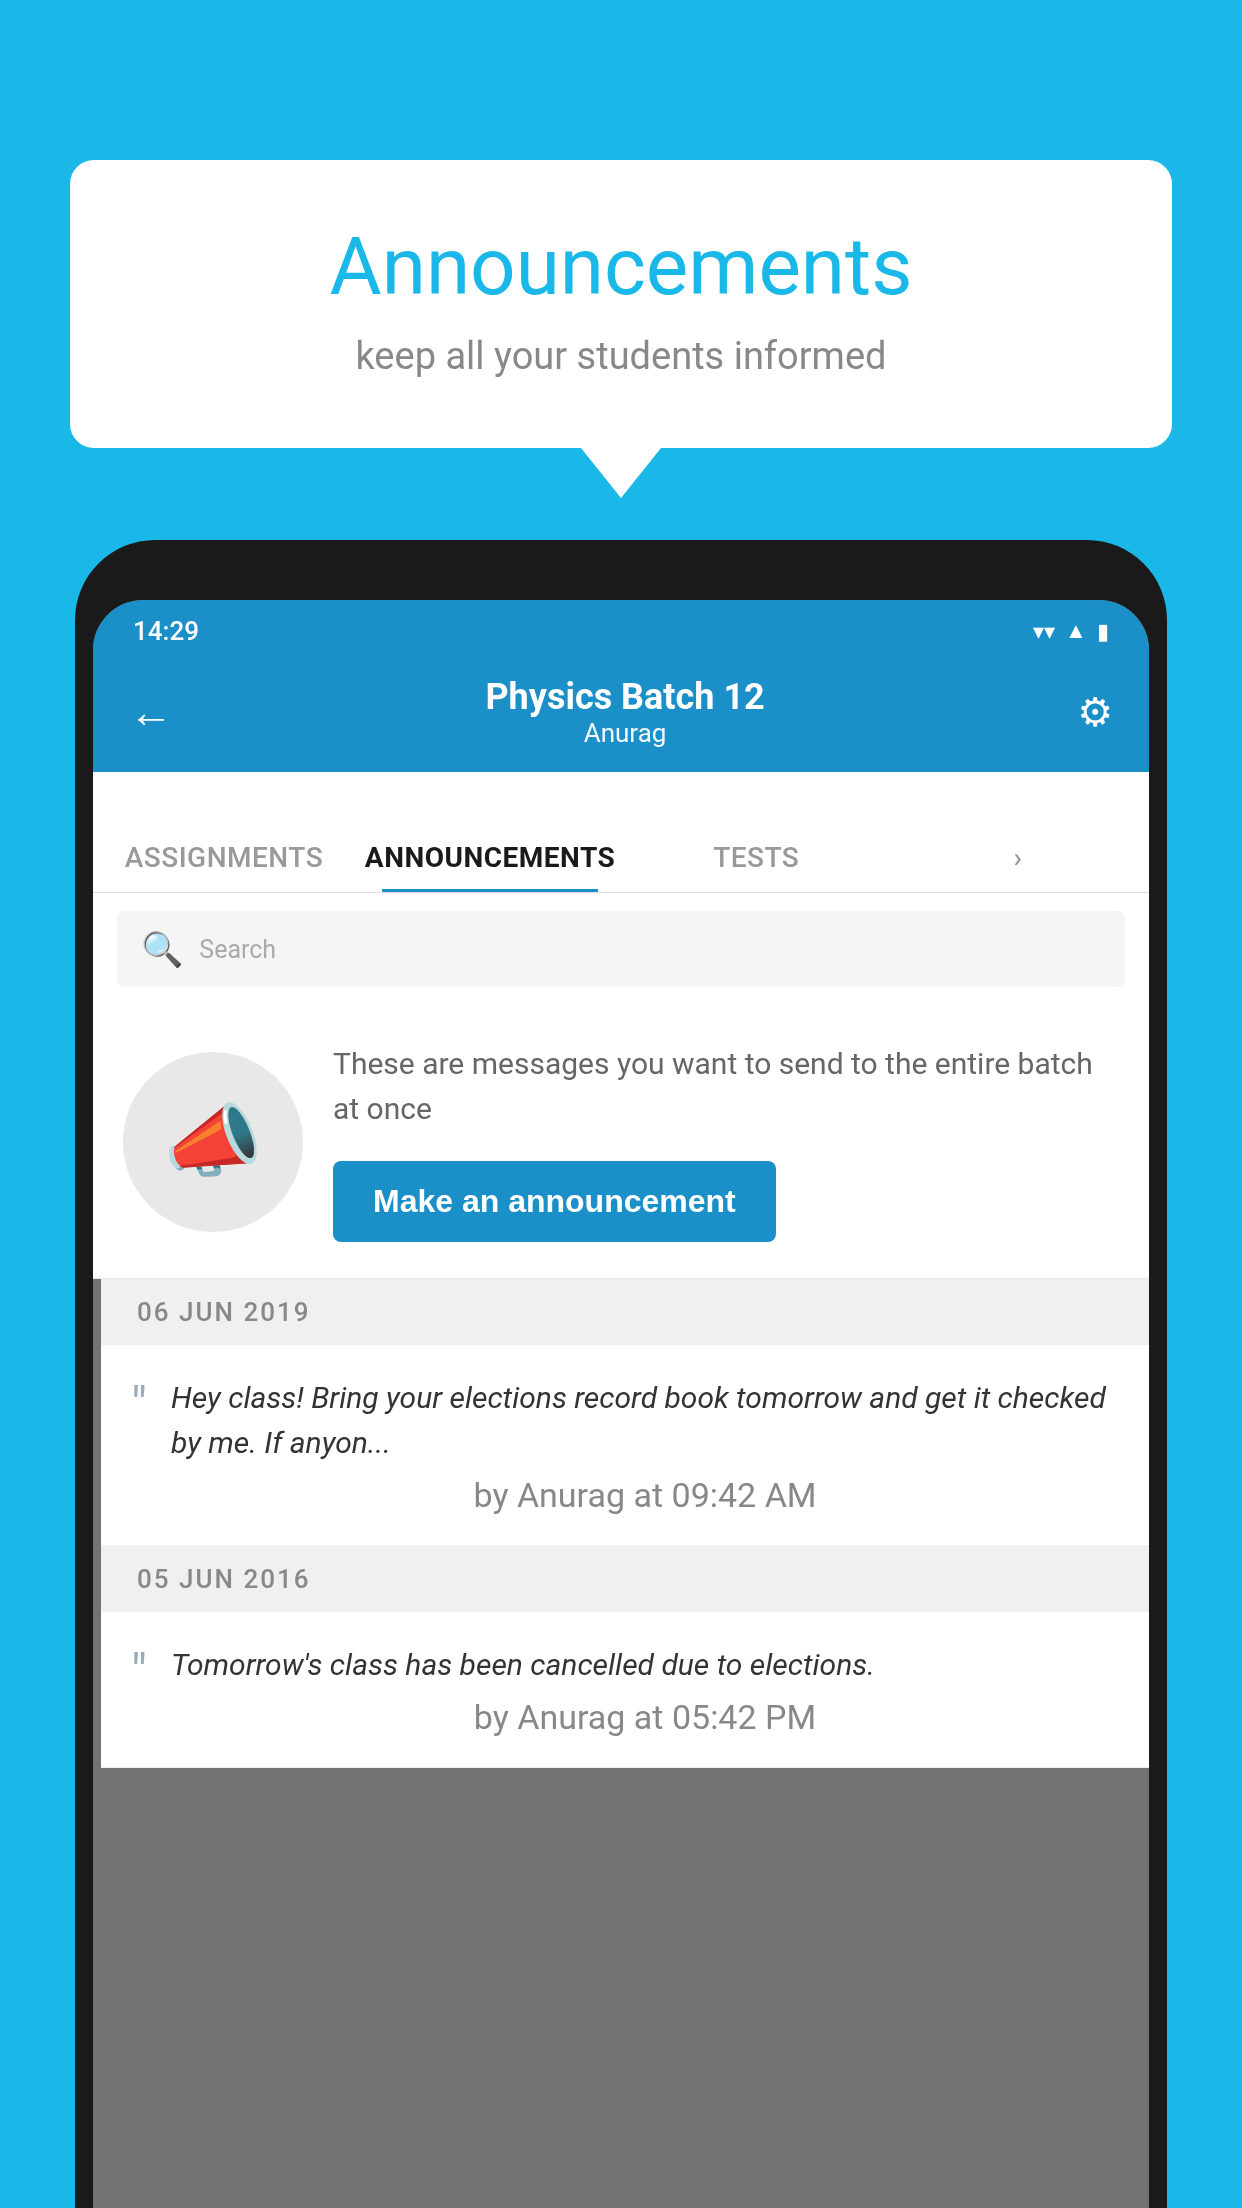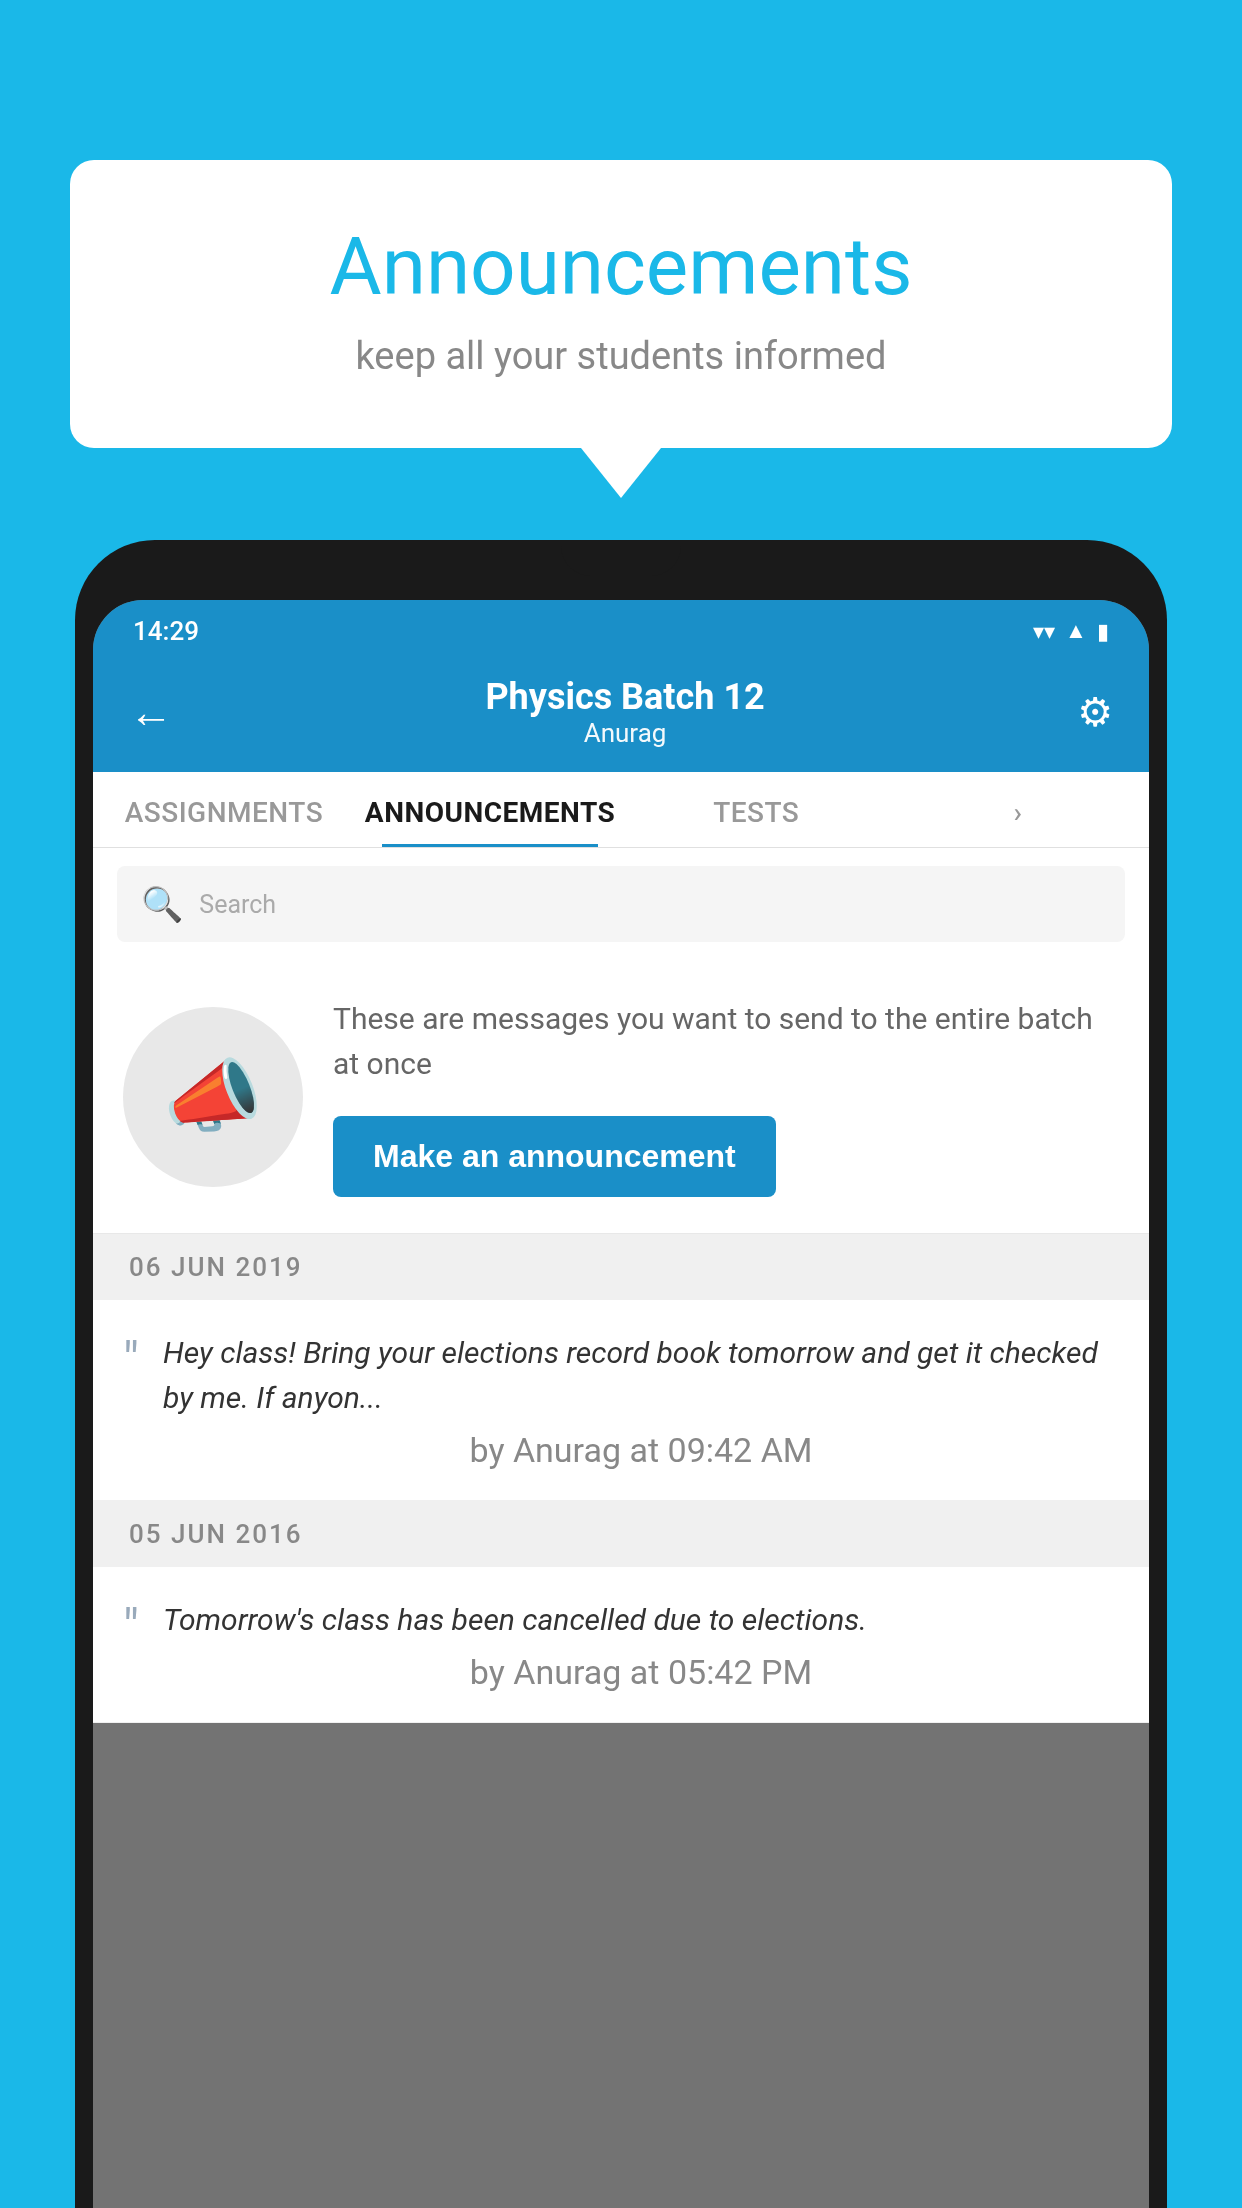--- a/index.html
+++ b/index.html
@@ -165,20 +165,21 @@
     .tab-item {
       flex: 1;
       text-align: center;
       padding: 24px 10px 18px;
       font-size: 28px;
       color: #999;
       font-weight: 500;
       letter-spacing: 0.5px;
       cursor: pointer;
       position: relative;
+      margin-top: 45px;
     }
 
     .tab-item.active {
       color: #1a1a1a;
       font-weight: 700;
     }
 
     .tab-item.active::after {
       content: '';
       position: absolute;
@@ -311,20 +312,21 @@
       color: #888;
       text-align: center;
     }
 
     
     .scroll-area {
       flex: 1;
       overflow: hidden;
       display: flex;
       flex-direction: column;
+      padding-left: 8px;
     }
   </style>
 </head>
 <body>
 
 <div class="speech-bubble-container">
   <div class="speech-bubble">
     <div class="speech-bubble-title">Announcements</div>
     <div class="speech-bubble-subtitle">keep all your students informed</div>
   </div>

